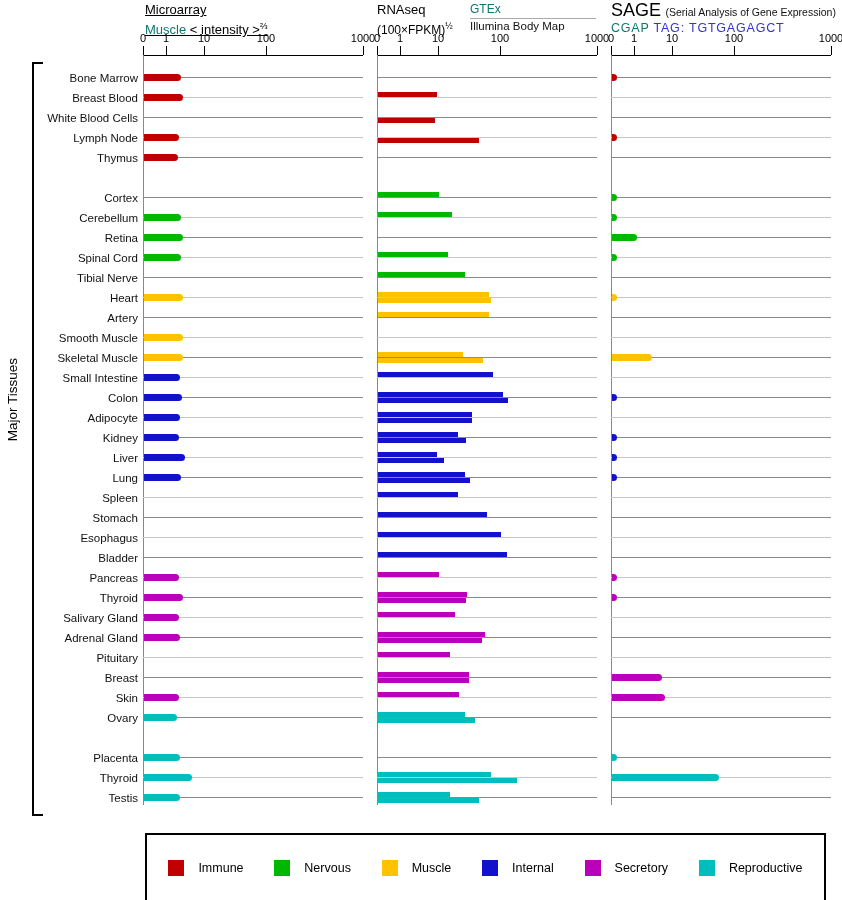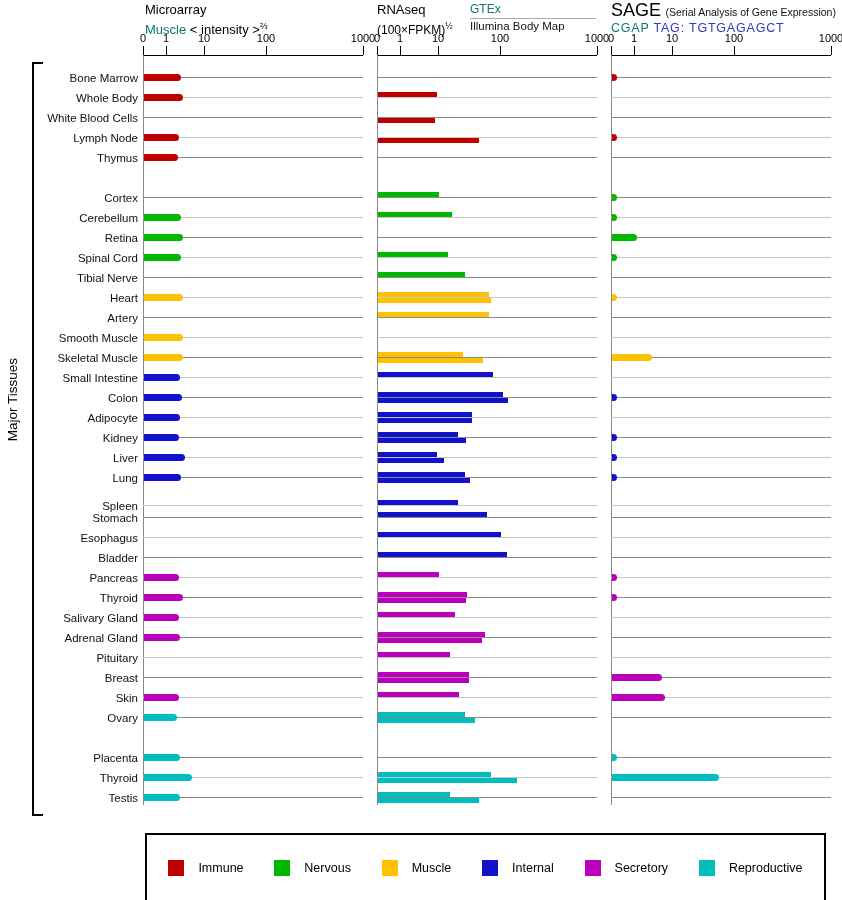--- a/index.html
+++ b/index.html
@@ -2,21 +2,21 @@
 <html><head>
 <meta charset="utf-8">
 <style>
   html,body{margin:0;padding:0;background:#fff;}
   .page{
     position:relative;width:842px;height:900px;background:#fff;
     font-family:"Liberation Sans","DejaVu Sans",sans-serif;color:#000;overflow:hidden;
   }
   
   .hdr{position:absolute;top:2px;line-height:16px;white-space:nowrap;}
-  .hdr-ma{left:145px;}
+  .hdr-ma{left:145px;text-decoration:underline;}
   .hdr-rna{left:377px;}
   .hdr-gtex{left:470px;top:3px;line-height:13px;}
   .hdr-sage{left:611px;}
   .hdr .t1{font-size:13px;}
   .hdr .t1.big{font-size:18px;}
   .hdr .small-note{font-size:10.5px;color:#111;}
   .hdr .t2{font-size:13px;}
   .link{color:#0f766e;text-decoration:none;cursor:pointer;}
   sup{font-size:9px;}
   .gtex-divider{width:126px;height:1px;background:#aaa;margin:2px 0 1px 0;}
@@ -150,21 +150,21 @@
         </div>
         <div class="panel-cell" style="left: 377px;">
           <div class="gridline dark"></div>
         </div>
         <div class="panel-cell" style="left: 611px;">
           <div class="gridline dark"></div>
           <div class="bar-single" style="width: 5px; background: rgb(192, 0, 0);"></div>
         </div>
       </div>
       <div class="tissue-row" style="top: 20px;">
-        <div class="tissue-label">Whole Body</div>
+        <div class="tissue-label">Breast Blood</div>
         <div class="panel-cell" style="left: 143px;">
           <div class="gridline light"></div>
           <div class="bar-single" style="width: 39px; background: rgb(192, 0, 0);"></div>
         </div>
         <div class="panel-cell" style="left: 377px;">
           <div class="gridline light"></div>
           <div class="bar-upper" style="width: 59px; background: rgb(192, 0, 0);"></div>
         </div>
         <div class="panel-cell" style="left: 611px;">
           <div class="gridline light"></div>
@@ -426,21 +426,21 @@
         <div class="panel-cell" style="left: 377px;">
           <div class="gridline dark"></div>
           <div class="bar-upper" style="width: 87px; background: rgb(18, 18, 204);"></div>
           <div class="bar-lower" style="width: 92px; background: rgb(18, 18, 204);"></div>
         </div>
         <div class="panel-cell" style="left: 611px;">
           <div class="gridline dark"></div>
           <div class="bar-single" style="width: 5px; background: rgb(18, 18, 204);"></div>
         </div>
       </div>
-      <div class="tissue-row" style="top: 420px; margin-top: 8px;">
+      <div class="tissue-row" style="top: 420px;">
         <div class="tissue-label">Spleen</div>
         <div class="panel-cell" style="left: 143px;">
           <div class="gridline light"></div>
         </div>
         <div class="panel-cell" style="left: 377px;">
           <div class="gridline light"></div>
           <div class="bar-upper" style="width: 80px; background: rgb(18, 18, 204);"></div>
         </div>
         <div class="panel-cell" style="left: 611px;">
           <div class="gridline light"></div>

